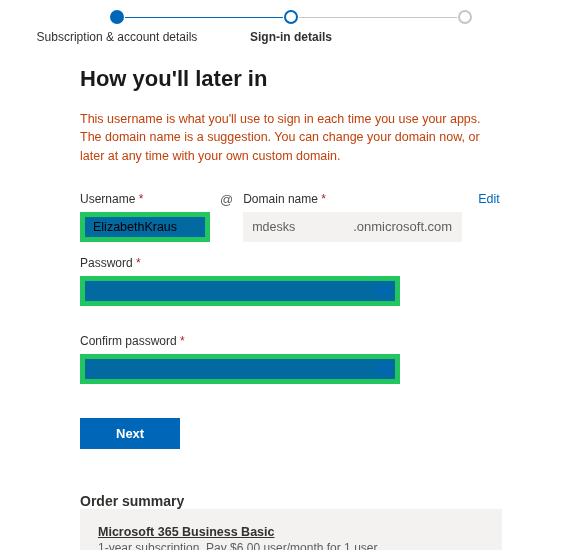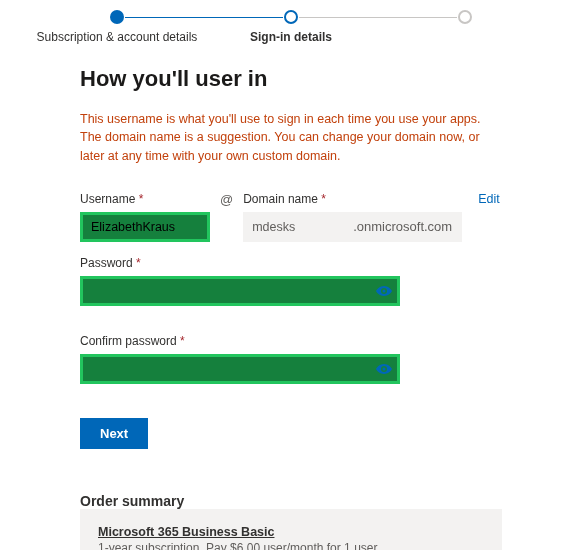--- a/index.html
+++ b/index.html
@@ -54,39 +54,39 @@
     .content { padding: 0 50px; }
 
     h1 { font-size: 22px; font-weight: 700; margin: 12px 0 18px 0; color:#1b1a19; }
     .intro { font-size: 12.5px; line-height:1.5; color:#c2410c; margin-bottom: 26px; }
 
     .form-row { display:flex; align-items:flex-start; gap:10px; margin-bottom:14px; }
     .col { display:flex; flex-direction:column; }
     .label { font-size:12px; margin-bottom:6px; color:#323130; }
     .req { color:#a4262c; }
     input.text {
-      height:30px; border:3px solid #22c55e; padding:4px 8px; font-size:12.5px; font-family:inherit;
-      background:#15803d;
+      height:30px; border:5px solid #22c55e; padding:4px 8px; font-size:12.5px; font-family:inherit;
+      background:#0369a1;
     }
     input.text.readonly { background:#f3f2f1; border:1px solid #f3f2f1; color:#605e5c; }
     .at { font-size:13px; color:#605e5c; padding-bottom:6px; }
     .suffix {
       height:30px; display:flex; align-items:center;
       background:#f3f2f1; color:#605e5c; font-size:13px; padding:0 10px;
     }
     .edit-link { color:#0067b8; font-size:12.5px; padding-bottom:6px; cursor:pointer; margin-left:6px; }
 
     .pw-row { margin-bottom:28px; }
     .pw-wrap { position:relative; width: 320px; }
     .pw-wrap input { width:100%; }
     .eye { position:absolute; right:8px; top:50%; transform:translateY(-50%); color:#0067b8; font-size:14px; cursor:pointer; }
 
     .next-btn {
       display:inline-block; background:#0067b8; color:#fff; border:none;
-      padding:8px 20px; font-size:13px; font-weight:600; cursor:pointer;
+      padding:8px 36px; font-size:13px; font-weight:600; cursor:pointer;
       margin-top:6px;
     }
 
     .order { margin-top: 44px; }
     .order h2 { font-size:14px; font-weight:700; margin-bottom:0; }
     .order-box { background:#f3f2f1; padding:16px 18px 12px 18px; }
     .plan-name { font-size:12.5px; font-weight:600;text-decoration:underline; }
     .plan-desc { font-size:12px; color:#605e5c; margin-top:2px; }
   </style>
 </head>
@@ -105,21 +105,21 @@
       <div class="dot"></div>
       <div class="lbl">Sign-in details</div>
     </div>
     <div class="step upcoming">
       <div class="dot"></div>
     </div>
   </div>
 
   <div class="content">
 
-    <h1>How you'll user in</h1>
+    <h1>How you'll later in</h1>
     <p class="intro">This username is what you'll use to sign in each time you use your apps. The domain name is a suggestion. You can change your domain now, or later at any time with your own custom domain.</p>
 
     <div class="form-row">
       <div class="col" style="width:130px;">
         <div class="label"><span>Username</span> <span class="req">*</span></div>
         <input class="text" type="text" value="ElizabethKraus" style="">
       </div>
       <div class="at">@</div>
       <div class="col" style="flex:0 0 auto;">
         <div class="label"><span>Domain name</span> <span class="req">*</span></div>

